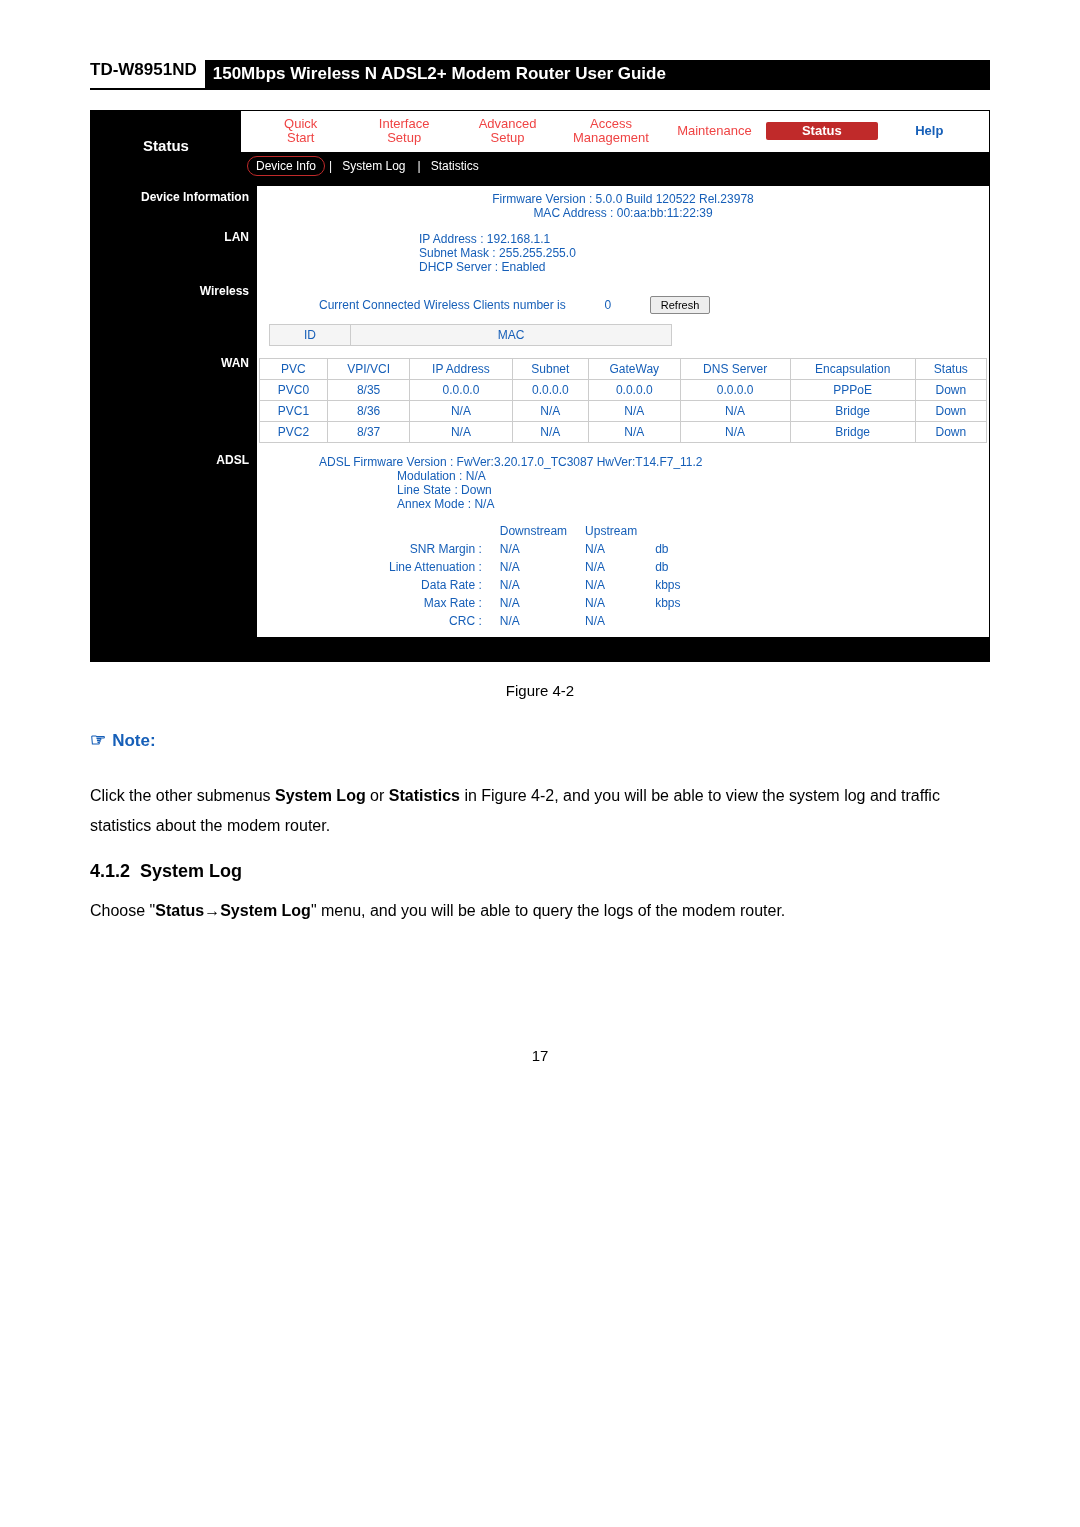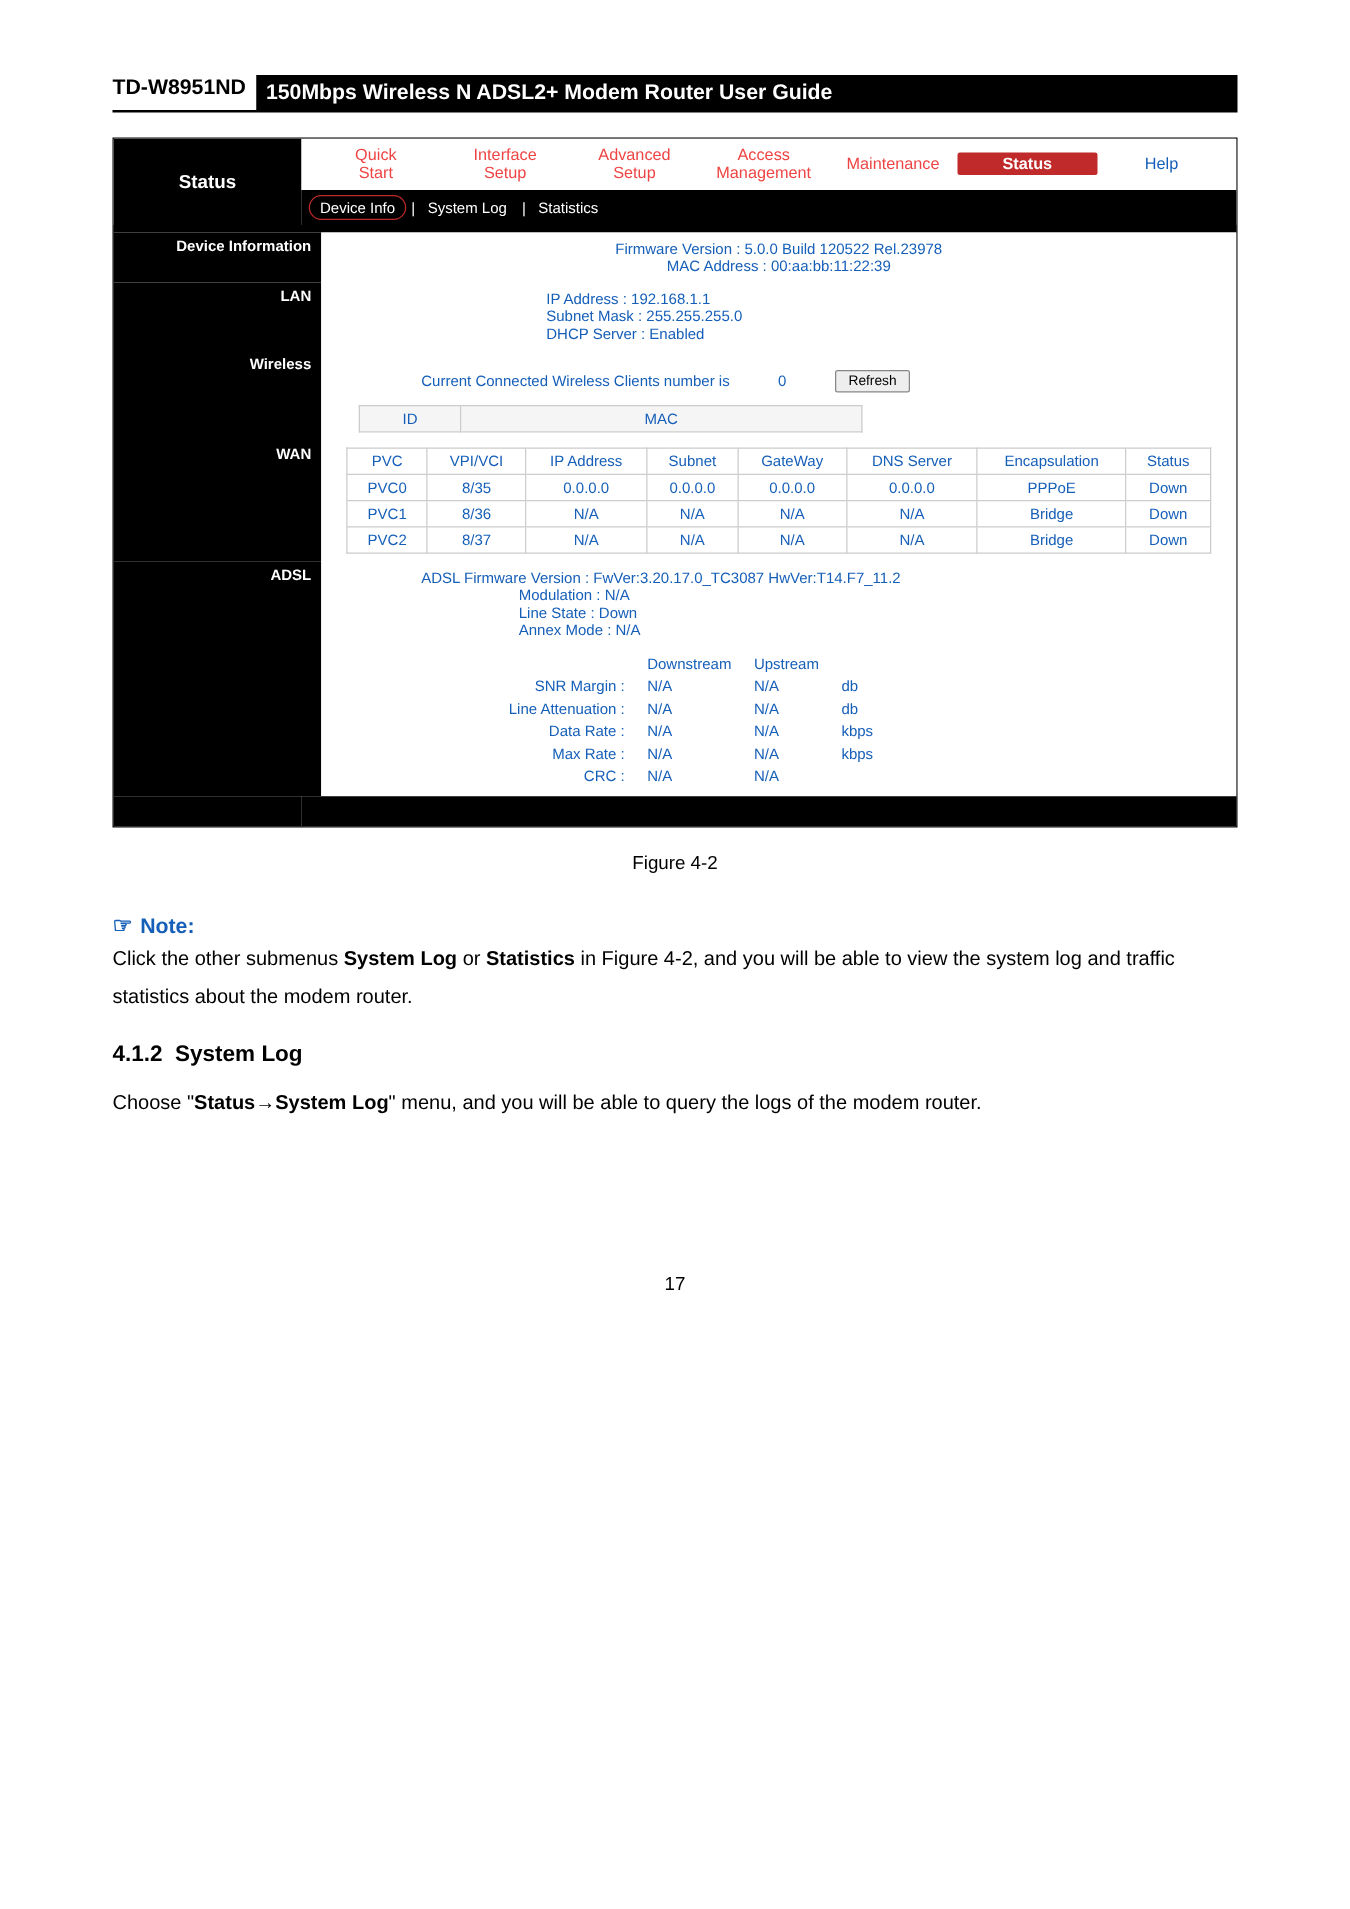--- a/index.html
+++ b/index.html
@@ -74,21 +74,21 @@
     line-height:1.1;
     color:#ef4444;
   }
   .nav-item.active {
     background:#c02a2a;
     color:#fff;
     font-weight:bold;
     border-radius:2px;
     padding:2px 4px;
   }
-  .nav-item.help { color:#165fb8; font-weight:normal;}
+  .nav-item.help { color:#165fb8; font-weight:bold;}
   .subnav-row {
     background:#000;
     display:flex;
     align-items:center;
     padding:4px 6px;
     font-size:12px;
   }
   .subnav-item {
     color:#fff;
     padding:2px 8px;
@@ -109,21 +109,21 @@
     color:#fff;
     font-weight:bold;
     font-size:12px;
     text-align:right;
     padding:4px 8px;
   }
   .section-content {
     flex:1;
     background:#fff;
     font-size:12px;
-    padding:6px 20px;
+    padding:6px 2px;
     color:#165fb8;
   }
   .wireless-row {
     display:flex;
     align-items:center;
     gap:12px;
     padding:10px 0;
   }
   .refresh-btn {
     border:1px solid #888;
@@ -153,21 +153,21 @@
   .adsl-grid td { padding:1px 8px; }
   .figure-caption {
     text-align:center;
     font-size:15px;
     margin:18px 0 30px 0;
   }
   .note-head {
     color:#165fb8;
     font-weight:bold;
     font-size:17px;
-    margin-bottom:2px;
+    margin-bottom:30px;
   }
   .note-icon {
     font-size:18px;
     margin-right:6px;
   }
   .body-text {
     font-size:16px;
     line-height:1.9;
     color:#000;
     margin-bottom:20px;

